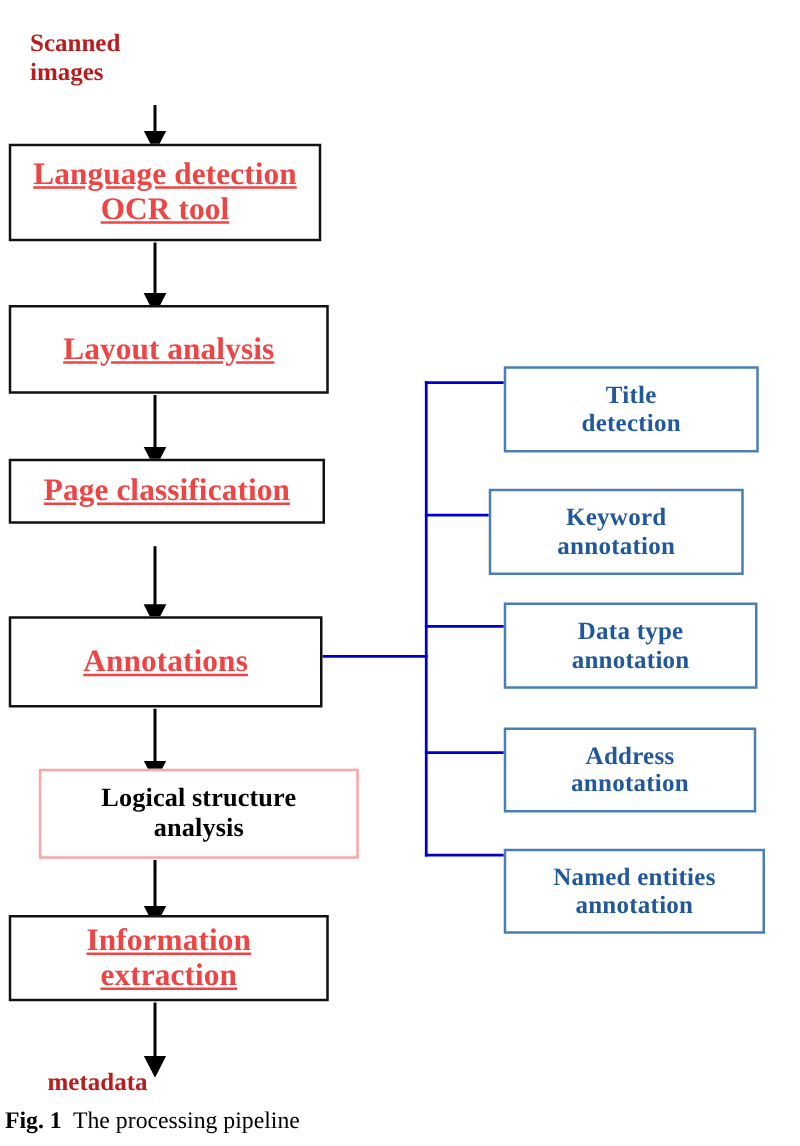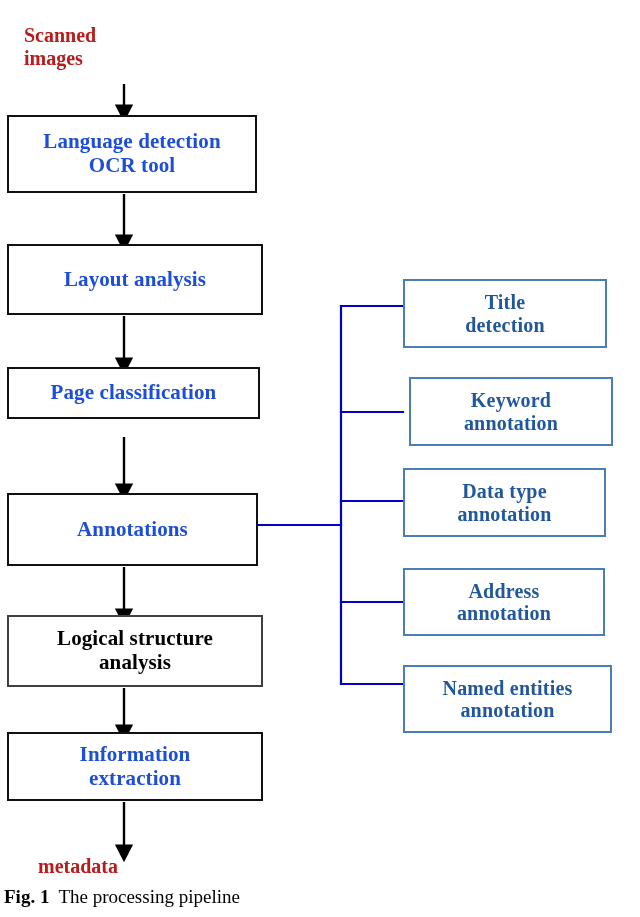--- a/index.html
+++ b/index.html
@@ -42,40 +42,43 @@
     display: flex;
     align-items: center;
     justify-content: center;
     text-align: center;
     background: #ffffff;
     line-height: 1.12;
   }
 
   .node-black {
     border: 2px solid #111111;
-    color: #1d4ed8;
+    color: #ef4444;
+    font-weight: bold;
+    font-size: 25px;
+    letter-spacing: 0.1px;
+    text-decoration: underline;
+  }
+
+  .node-maroon {
+    border: 2px solid #fca5a5;
+    color: #000000;
     font-weight: bold;
     font-size: 21px;
     letter-spacing: 0.1px;
-  }
-
-  .node-maroon {
-    border: 2px solid #404040;
-    color: #000000;
-    font-weight: bold;
-    font-size: 21px;
-    letter-spacing: 0.1px;
+    margin-left: 24px;
   }
 
   .node-blue {
     border: 2px solid #4a7fb5;
     color: #21579c;
     font-weight: bold;
     font-size: 20px;
     letter-spacing: 0.2px;
+    margin-top: 14px;
   }
 
   .node-label {
     display: block;
     width: 100%;
     padding: 0 4px;
     box-sizing: border-box;
     white-space: pre-line;
   }
 
@@ -171,21 +174,21 @@
   <div class="node node-black" style="left:7px; top:732px; width:256px; height:69px;">
     <span class="node-label">Information
 extraction</span>
   </div>
 
   <div class="node node-blue" style="left:403px; top:279px; width:204px; height:69px;">
     <span class="node-label">Title
 detection</span>
   </div>
 
-  <div class="node node-blue" style="left:409px; top:377px; width:204px; height:69px;">
+  <div class="node node-blue" style="left:391px; top:377px; width:204px; height:69px;">
     <span class="node-label">Keyword
 annotation</span>
   </div>
 
   <div class="node node-blue" style="left:403px; top:468px; width:203px; height:69px;text-align:center;">
     <span class="node-label">Data type
 annotation</span>
   </div>
 
   <div class="node node-blue" style="left:403px; top:568px; width:202px; height:68px;">

